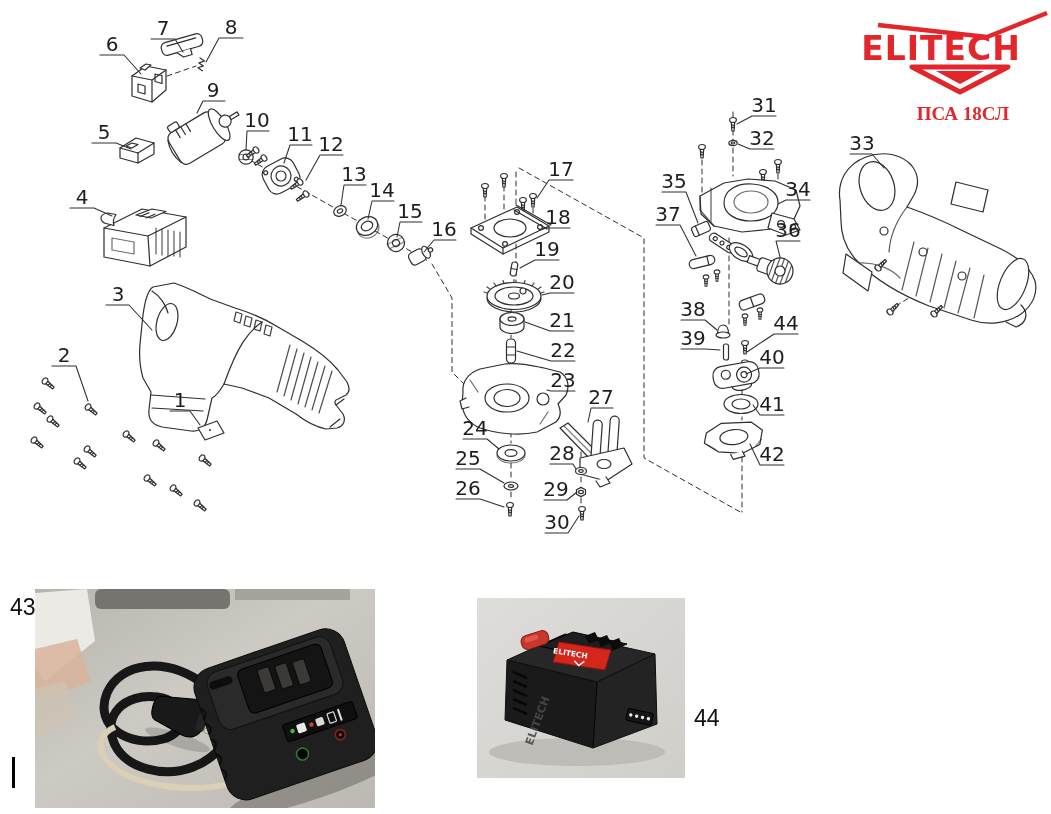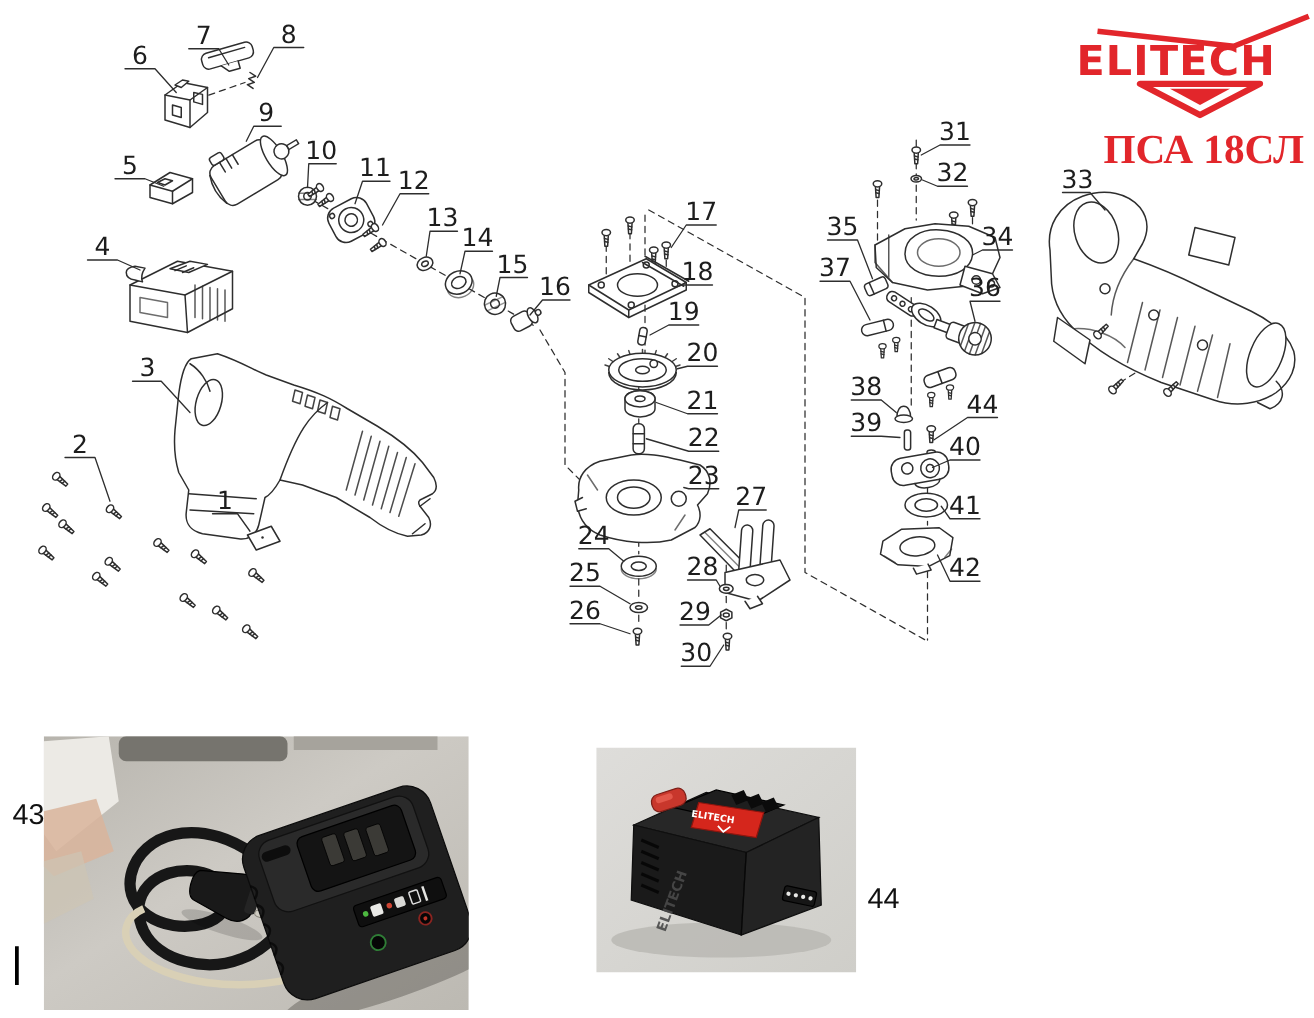--- a/index.html
+++ b/index.html
@@ -8,28 +8,28 @@
   #diagram{position:absolute;left:0;top:0;}
   .callout{font-family:"DejaVu Sans",sans-serif;font-size:20px;fill:#1d1d1d;stroke:none;
            text-anchor:middle;}
   .leader{fill:none;stroke:#2e2e2e;stroke-width:1.05;}
   
   .brand{position:absolute;left:845px;top:8px;width:206px;height:132px;}
   .brandword{position:absolute;left:12px;top:24px;width:168px;text-align:center;
              font-family:"DejaVu Sans",sans-serif;font-weight:bold;font-size:33px;
              letter-spacing:1px;color:#e2262b;line-height:1;}
   .brandmodel{position:absolute;left:30px;top:96px;width:176px;text-align:center;
-              font-family:"Liberation Serif",serif;font-weight:bold;font-size:33px;
+              font-family:"Liberation Serif",serif;font-weight:bold;font-size:19px;
               color:#e2262b;line-height:1;}
   .logo-shapes{position:absolute;left:0;top:0;}
   
   .photo{position:absolute;display:block;}
   .photo-label{position:absolute;font-family:"Liberation Sans",sans-serif;
                font-size:23px;color:#111;line-height:1;}
-  .label-43{left:10px;top:596px;margin-top:44px;}
+  .label-43{left:10px;top:596px;}
   .label-44{left:694px;top:707px;}
   .caret{position:absolute;left:12px;top:757px;width:3px;height:31px;background:#000;}
 </style>
 </head>
 <body>
 
 <div class="stage">
 
   <svg id="diagram" width="1051" height="814" viewBox="0 0 1051 814">
     <defs>

